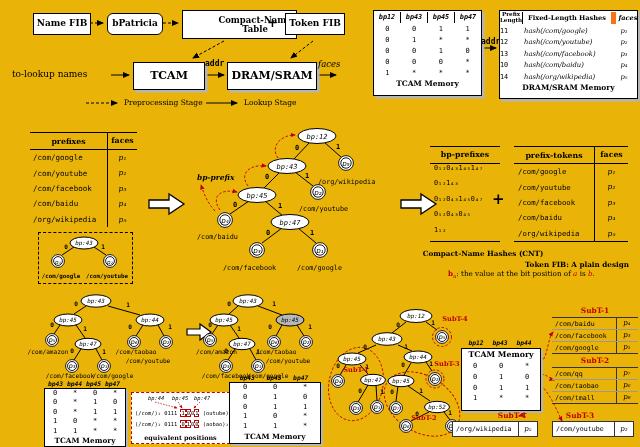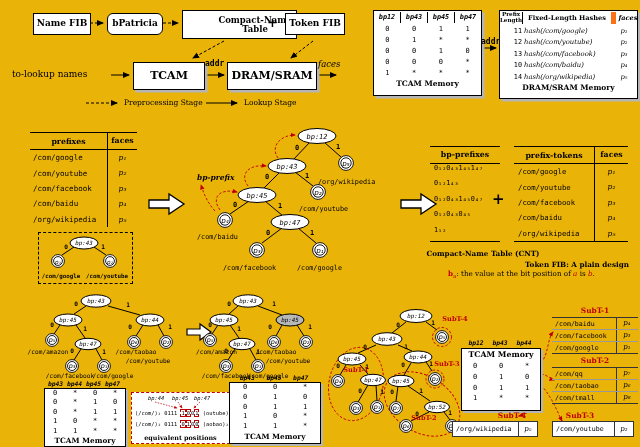--- a/index.html
+++ b/index.html
@@ -25,21 +25,21 @@
   #t1 .hdr span:last-child{border-right:none;}
   #t1 .rows .mrow{height:11px;font:7px "DejaVu Sans Mono",monospace;line-height:11px;}
   #t1 .cap{height:12px;text-align:center;font:bold 7.5px "DejaVu Serif",serif;}
   
   #t2{left:499px;top:10px;width:137px;height:87px;border:1.6px solid #000;background:#fff;box-shadow:2.5px 2.5px 0 #b5b5b5;}
   #t2 .hdr{height:14px;align-items:center;}
   #t2 .hdr .c1{width:22px;font:bold 5.6px "DejaVu Serif",serif;text-align:center;line-height:1;border-right:1px solid #000;height:12px;display:flex;align-items:center;justify-content:center;}
   #t2 .hdr .c2{width:88px;font:bold 6.6px "DejaVu Serif",serif;text-align:center;border-right:5px solid #f97316;height:12px;line-height:12px;}
   #t2 .hdr .c3{width:24px;font:italic bold 6.6px "DejaVu Serif",serif;text-align:center;height:12px;line-height:12px;}
   #t2 .drow{display:flex;height:11.5px;align-items:center;}
-  #t2 .drow .c1{width:22px;text-align:right;font:6.8px "DejaVu Sans Mono",monospace;}
+  #t2 .drow .c1{width:22px;text-align:left;font:6.8px "DejaVu Sans Mono",monospace;}
   #t2 .drow .c2{width:88px;font:italic 6.8px "DejaVu Serif",serif;padding-left:2px;}
   #t2 .drow .c3{width:24px;text-align:center;font:italic 6.8px "DejaVu Serif",serif;}
   #t2 .cap{height:12px;text-align:center;font:bold 7.5px "DejaVu Serif",serif;}
   
   #pt{left:30px;top:132px;width:107px;border-top:1.4px solid #000;}
   #pt .hdr{display:flex;height:16px;border-bottom:1px solid #000;align-items:center;}
   #pt .hdr .c1{width:77px;text-align:center;font:bold 7.8px "DejaVu Serif",serif;}
   #pt .hdr .c2{width:29px;text-align:center;font:bold 7.8px "DejaVu Serif",serif;border-left:1px solid #000;height:100%;line-height:16px;}
   #pt .prow{display:flex;height:15.4px;align-items:center;}
   #pt .prow .c1{width:77px;padding-left:3px;font:7.5px "DejaVu Sans Mono",monospace;box-sizing:border-box;}
@@ -436,21 +436,21 @@
           <span class="c1">/com/baidu</span>
           <span class="c2">p₄</span>
         </div>
 
         <div class="prow">
           <span class="c1">/org/wikipedia</span>
           <span class="c2">p₅</span>
         </div>
       </div>
   </div>
-  <div class="txt b" style="left:413px;top:249px;width:140px;text-align:center;font-size:7.2px;">Compact-Name Table (CNT)</div>
+  <div class="txt b" style="left:413px;top:249px;width:140px;text-align:center;font-size:7.2px;">Compact-Name Hashes (CNT)</div>
   <div class="txt b" style="left:518px;top:260px;width:118px;text-align:center;font-size:7.2px;">Token FIB: A plain design</div>
   <div class="txt" style="left:448px;top:269px;width:192px;font-size:7.2px;">
     <span class="red b">b</span><sub class="red" style="font-size:5.5px">a</sub><span>: the value at the bit position of </span><span class="red it">a</span><span> is </span><span class="red it">b</span><span>.</span>
   </div>
 
   <svg style="left:12px;top:293px;" width="192" height="92" viewBox="0 0 192 92">
     <g>
       <line class="e" x1="74" y1="13" x2="62" y2="21"></line>
       <line class="e" x1="96" y1="13" x2="128" y2="22"></line>
       <line class="e" x1="48" y1="32" x2="42" y2="41"></line>

